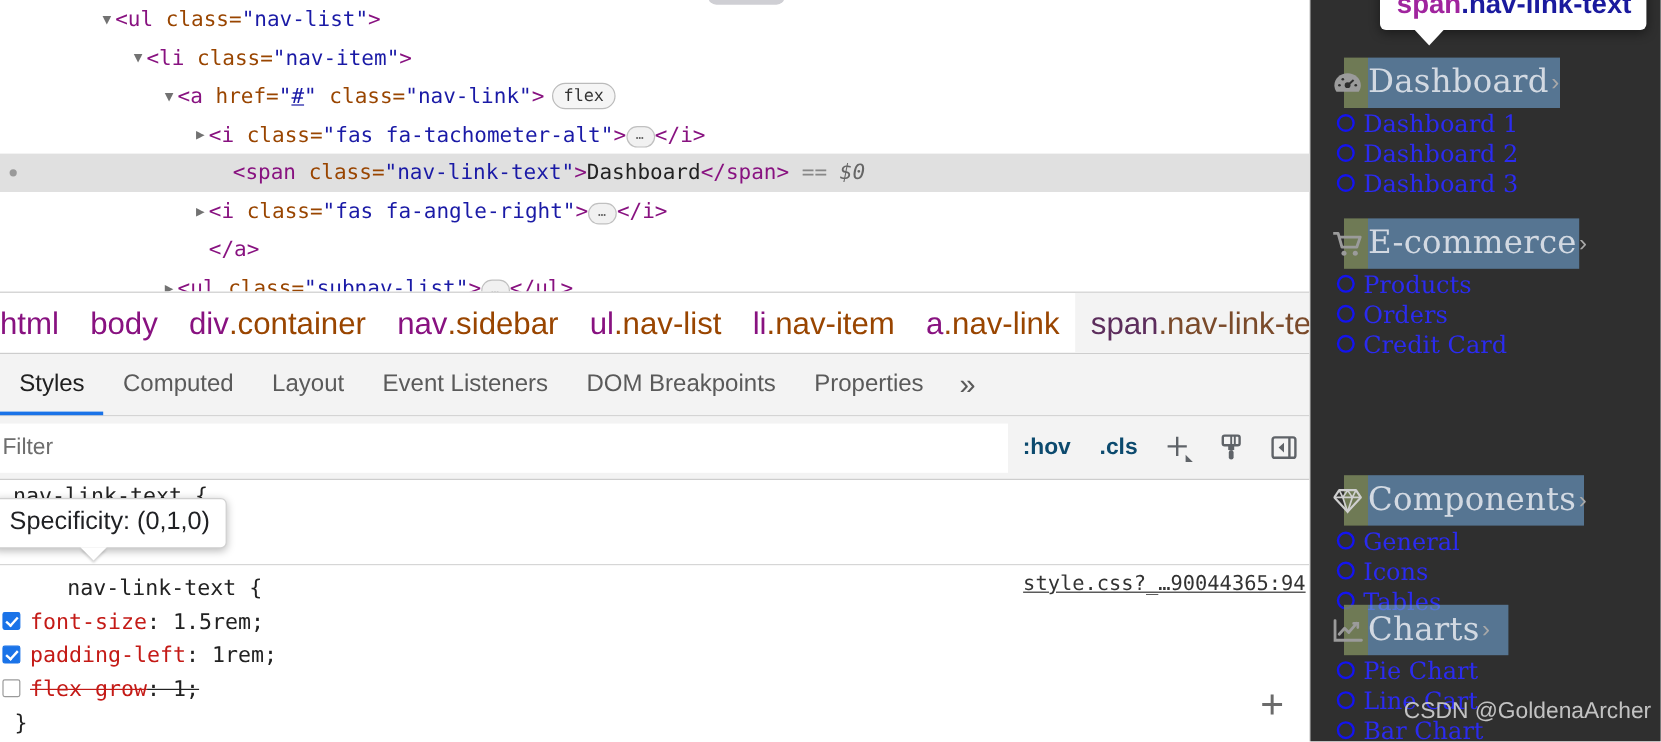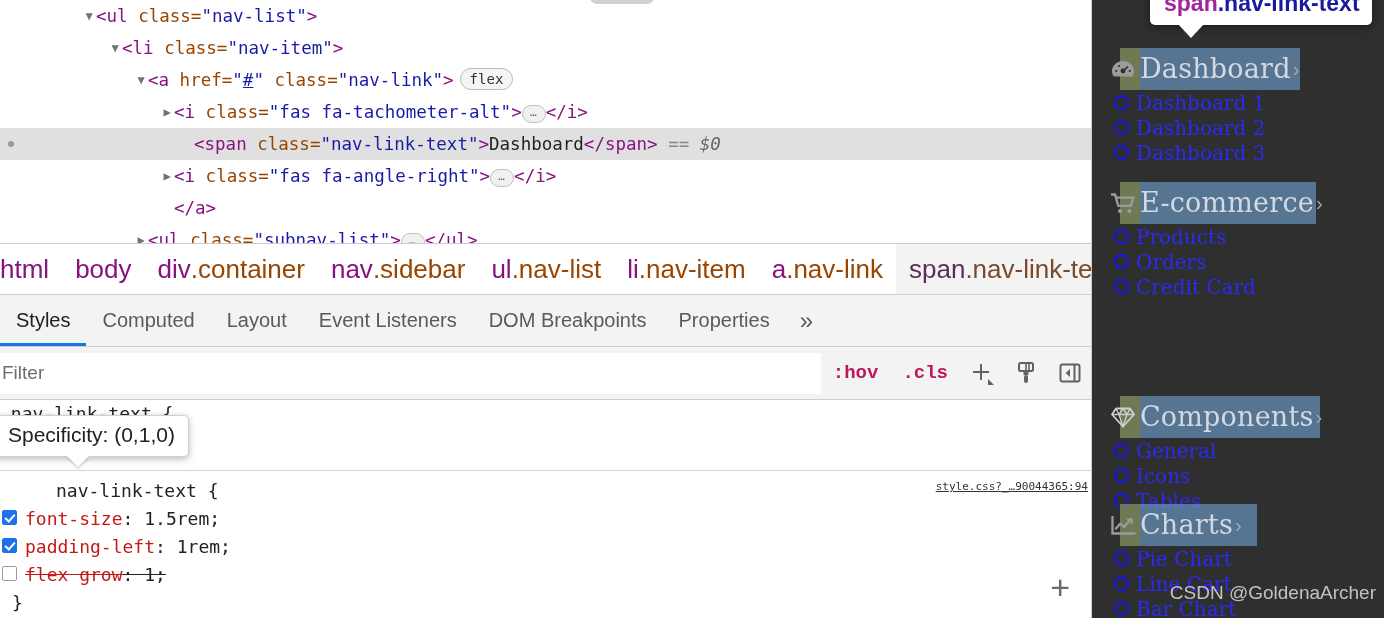--- a/index.html
+++ b/index.html
@@ -100,40 +100,40 @@
     background:#f3f3f3;border-bottom:1px solid #cdcdcd;box-sizing:border-box;
     display:flex;align-items:center;
   }
   .filter-input{
     flex:1;height:39px;margin:0;border:none;outline:none;background:#ffffff;
     font-family:"Liberation Sans",sans-serif;font-size:19px;color:#303030;
     padding-left:2px;
   }
   .filter-input::placeholder{color:#6e6e6e;}
   .tool-txt{
-    font-family:Liberation Mono, monospace;
-    font-size:19px;color:#be185d;font-weight:bold;padding:0 12px;
+    font-family:Liberation Sans, sans-serif;
+    font-size:19px;color:#0c4a6e;font-weight:bold;padding:0 12px;
   }
   .tool-icon{width:44px;height:44px;display:flex;align-items:center;justify-content:center;}
   .tool-icon svg{display:block;}
 
   
   .rules{
     position:absolute;left:0;top:400px;width:1092px;height:218px;
     background:#ffffff;overflow:hidden;
     font-family:"DejaVu Sans Mono","Liberation Mono",monospace;
     font-size:18px;line-height:28px;
   }
   .rule-cut{
     color:#222;padding-left:0;height:28px;overflow:hidden;white-space:nowrap;
   }
   .rule-sep{height:1px;background:#d6d6d6;margin-top:42px;}
   .rule-block{position:relative;padding:6px 0 0 12px;}
   .rule-src{
-    position:absolute;right:4px;top:2px;font-size:11px;color:#333;
+    position:absolute;right:4px;top:2px;font-size:17px;color:#333;
     text-decoration:underline;white-space:nowrap;
   }
   .selector{color:#222;margin-left:44px;}
   .decl{display:flex;align-items:flex-start;height:28px;white-space:nowrap;}
   .cb{
     width:15px;height:15px;border:1px solid #9a9a9a;border-radius:2px;background:#fff;
     margin:5px 8px 0 -10px;flex:none;box-sizing:border-box;position:relative;
   }
   .cb.on{background:#1a73e8;border-color:#1a73e8;}
   .cb.on::after{

